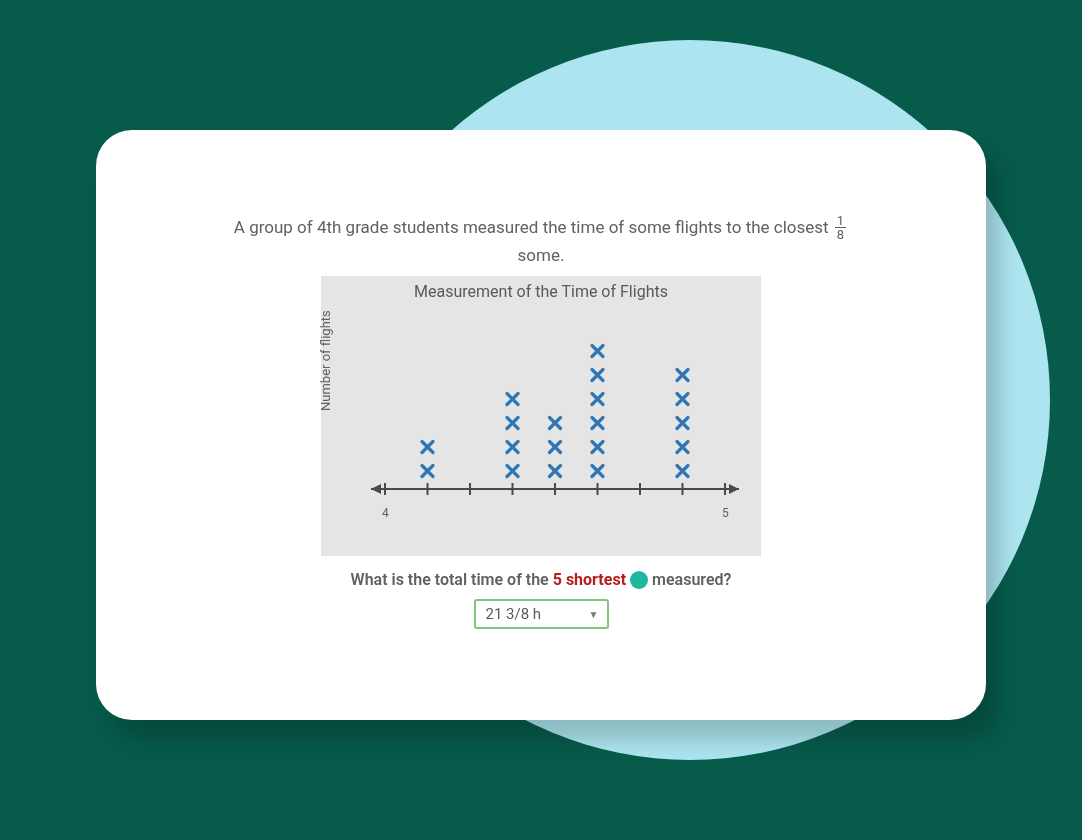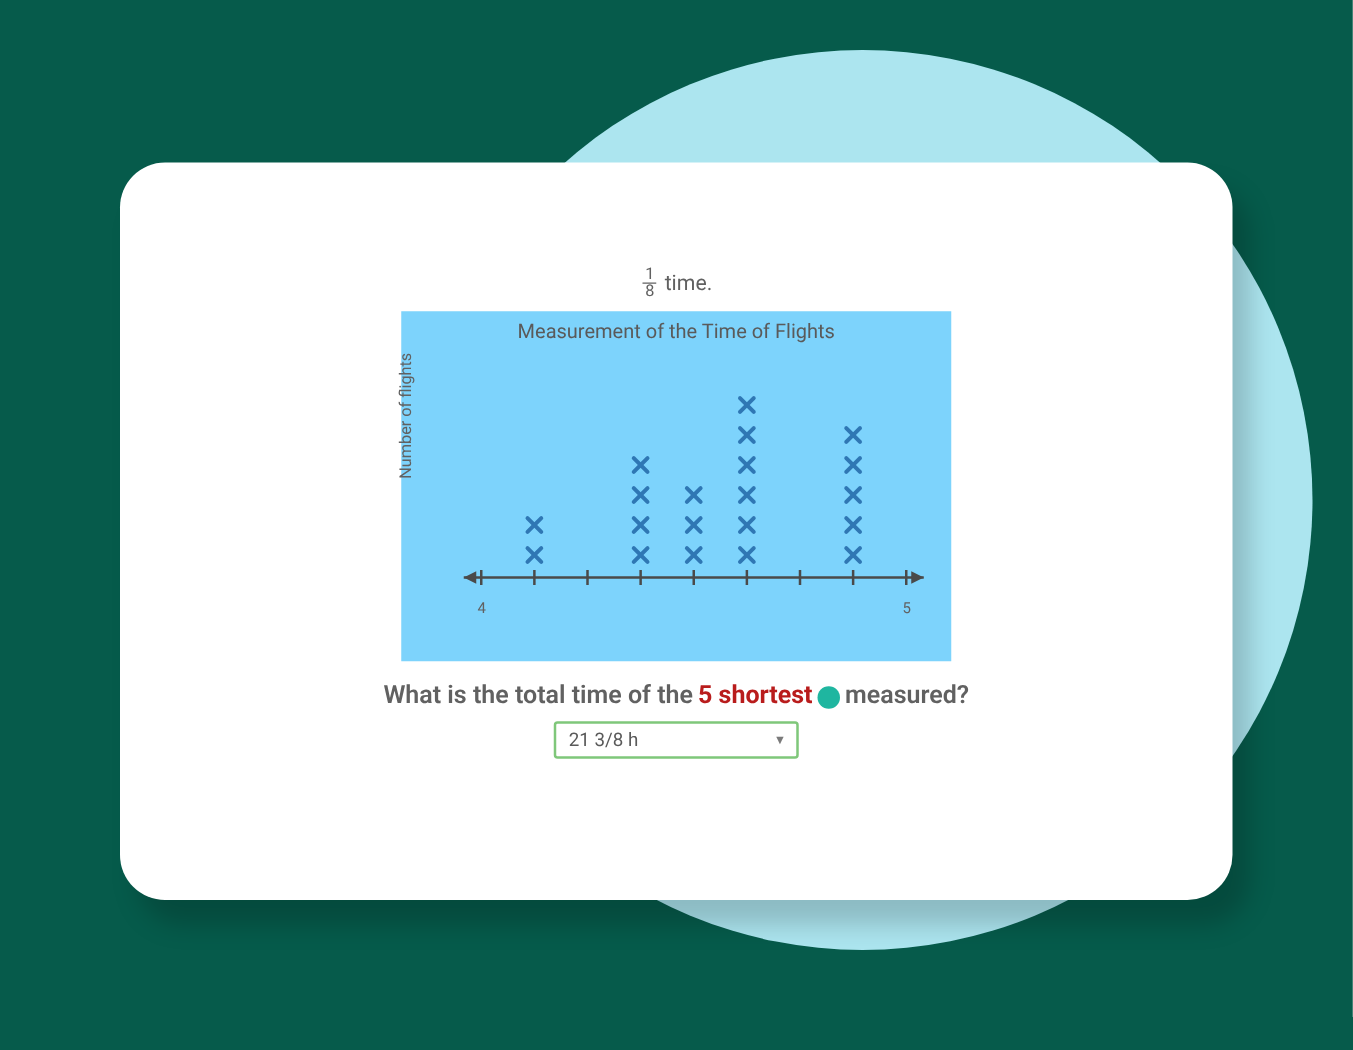--- a/index.html
+++ b/index.html
@@ -70,21 +70,21 @@
     line-height: 1;
     margin: 0 2px;
     position: relative;
     top: -1px;
   }
   .frac .num { border-bottom: 1px solid #616161; padding: 0 2px; }
   .frac .den { padding: 0 2px; }
 
   .plot-area {
     margin-top: 8px;
-    background: #7dd3fc;
+    background: #e5e5e5;
     width: 440px;
     height: 280px;
     position: relative;
   }
   .plot-title {
     position: absolute;
     top: 6px;
     left: 0; right: 0;
     text-align: center;
     color: #5a5a5a;
@@ -117,44 +117,44 @@
   }
   .tick-lbl {
     position: absolute;
     color: #616161;
     font-size: 12px;
   }
 
   .question {
     margin-top: 14px;
     color: #616161;
-    font-size: 20px;
+    font-size: 16px;
     font-weight: 600;
     display: flex;
-    align-items: flex-end;
+    align-items: center;
     gap: 4px;
   }
   .hl {
     color: #b91c1c;
     font-weight: 700;
   }
   .dot-marker {
     display: inline-block;
     width: 18px;
     height: 18px;
     border-radius: 50%;
     background: #1fb6a0;
     vertical-align: middle;
   }
 
   .select-wrap {
     margin-top: 10px;
     border: 2px solid #7fc77a;
     border-radius: 3px;
-    width: 196px;
+    width: 135px;
     height: 30px;
     display: flex;
     align-items: center;
     justify-content: space-between;
     padding: 0 8px 0 10px;
     box-sizing: border-box;
     background: #fff;
     color: #5a5a5a;
     font-size: 15px;
     cursor: pointer;
@@ -168,25 +168,26 @@
 <body>
 
 <div class="scene">
   <div class="circle"></div>
   <div class="tablet-shadow"></div>
 
   <div class="tablet">
     <div class="inner">
 
       <div class="intro">
+        <span>A group of 4th grade students measured the time of some flights to the closest </span>
         <span class="frac">
           <span class="num">1</span>
           <span class="den">8</span>
         </span>
-        <span> time.</span>
+        <span> some.</span>
       </div>
 
       <div class="plot-area">
         <div class="plot-title">Measurement of the Time of Flights</div>
         <div class="ylabel">Number of flights</div>
         <svg class="axis-svg" id="axis-svg">
             <line x1="10" y1="185" x2="378" y2="185" stroke="#4a4a4a" stroke-width="2"></line>
             <polygon points="10,185 20,180 20,190" fill="#4a4a4a"></polygon>
             <polygon points="378,185 368,180 368,190" fill="#4a4a4a"></polygon>
             <line x1="24" y1="179" x2="24" y2="191" stroke="#4a4a4a" stroke-width="2"></line>

